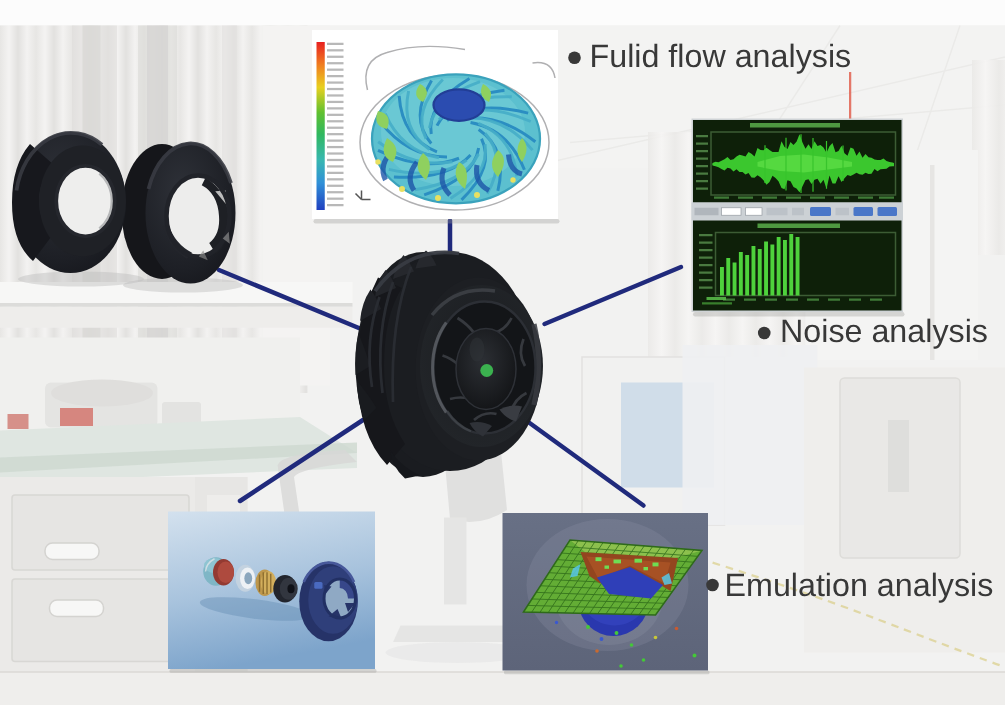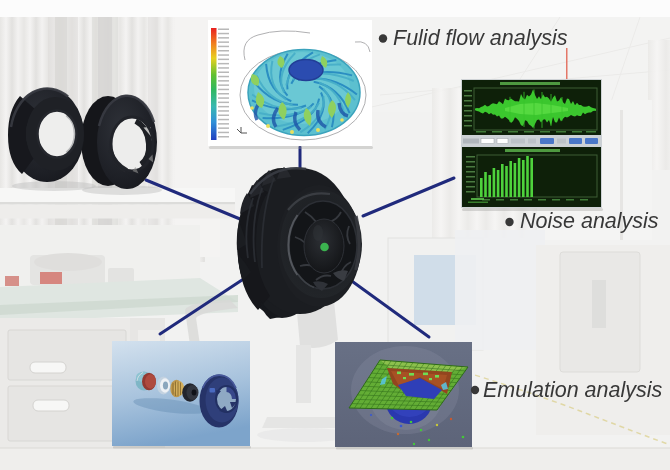--- a/index.html
+++ b/index.html
@@ -1,18 +1,18 @@
 <!DOCTYPE html>
 <html><head>
 <meta charset="utf-8">
 <style>
   html,body{margin:0;padding:0;}
   body{width:670px;height:470px;overflow:hidden;background:#fff;
        font-family:"Liberation Sans", sans-serif;}
-  #stage{position:relative;width:670px;height:470px;font-style:italic;}
+  #stage{position:relative;width:670px;height:470px;}
   svg{position:absolute;top:0;left:0;}
 </style>
 </head>
 <body>
 <div id="stage">
 <svg width="670" height="470" viewBox="0 0 670 470">
 <defs>
   <linearGradient id="curtain" x1="0" y1="0" x2="24" y2="0" gradientUnits="userSpaceOnUse" spreadMethod="repeat">
     <stop offset="0" stop-color="#e7e6e4"></stop>
     <stop offset="0.25" stop-color="#f4f3f2"></stop>

